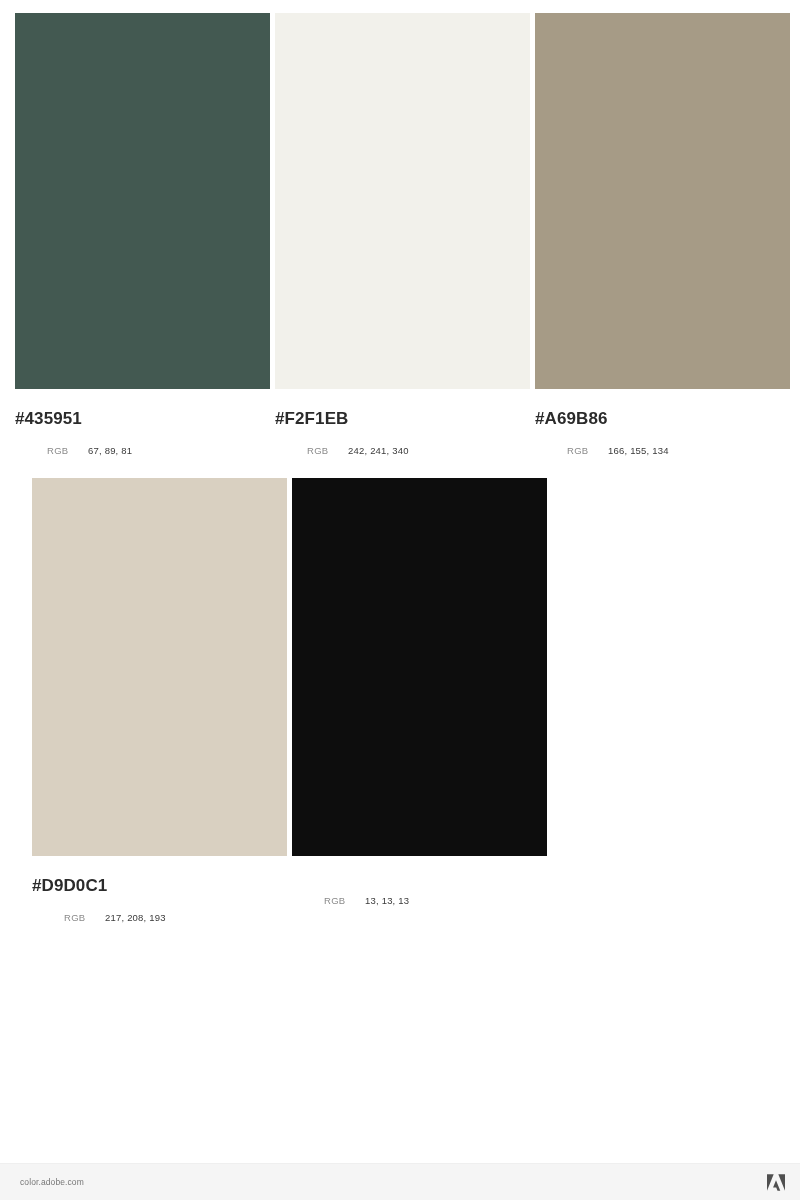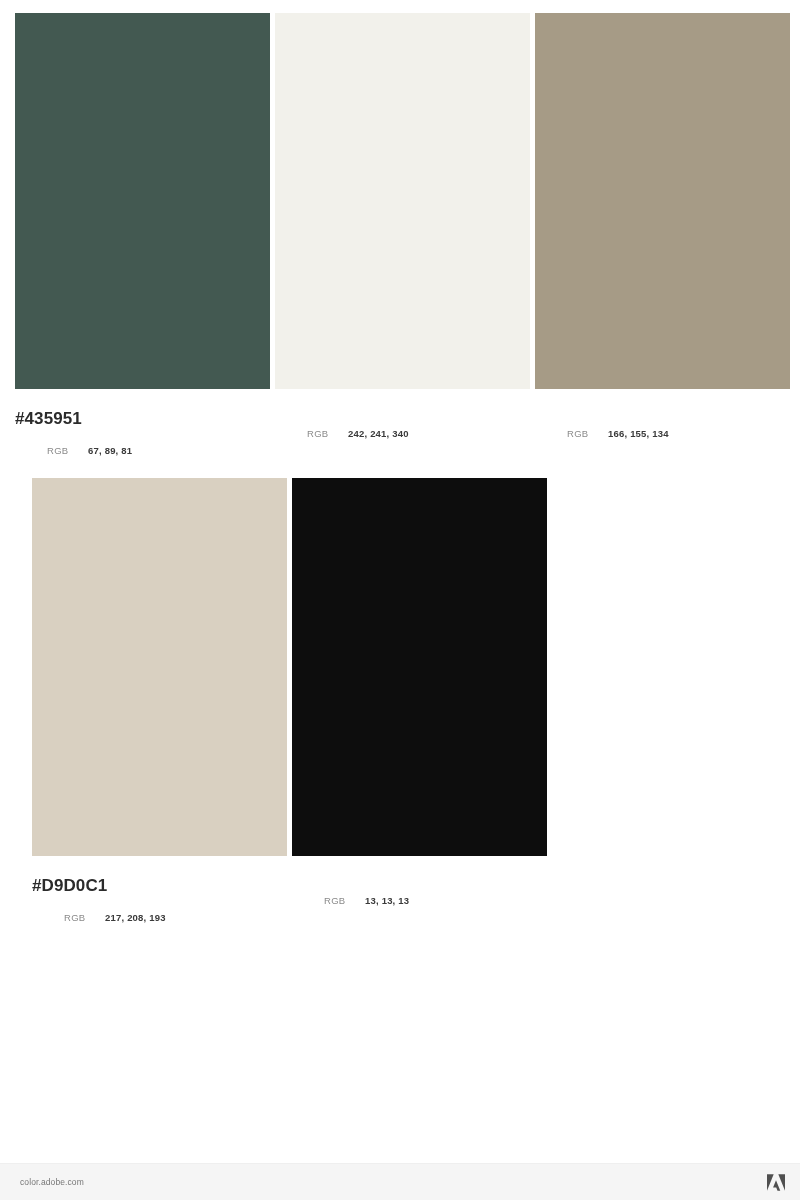--- a/index.html
+++ b/index.html
@@ -62,21 +62,21 @@
   }
   .rgb-key {
     font-size:9.5px;
     color:#8a8a8a;
     letter-spacing:0.3px;
     width:41px;
     flex:0 0 auto;
   }
   .rgb-val {
     font-size:9.5px;
-    font-weight:bold;
+    font-weight:normal;
     color:#3a3a3a;
     letter-spacing:0.2px;
   }
 
   
   .footer {
     position:absolute;
     left:0; bottom:0;
     width:800px;
     height:37px;
@@ -113,30 +113,32 @@
           <div class="rgb-line">
             <span class="rgb-key">RGB</span>
             <span class="rgb-val">67, 89, 81</span>
           </div>
         </div>
       </div>
 
       <div class="cell">
         <div class="swatch" style="background-color: rgb(242, 241, 235);"></div>
         <div class="meta">
+          <div class="hex">#F2F1EB</div>
           <div class="rgb-line">
             <span class="rgb-key">RGB</span>
             <span class="rgb-val">242, 241, 340</span>
           </div>
         </div>
       </div>
 
       <div class="cell">
         <div class="swatch" style="background-color: rgb(166, 155, 134);"></div>
         <div class="meta">
+          <div class="hex">#A69B86</div>
           <div class="rgb-line">
             <span class="rgb-key">RGB</span>
             <span class="rgb-val">166, 155, 134</span>
           </div>
         </div>
       </div>
 
     </div>
 
     <div class="row row-2">

